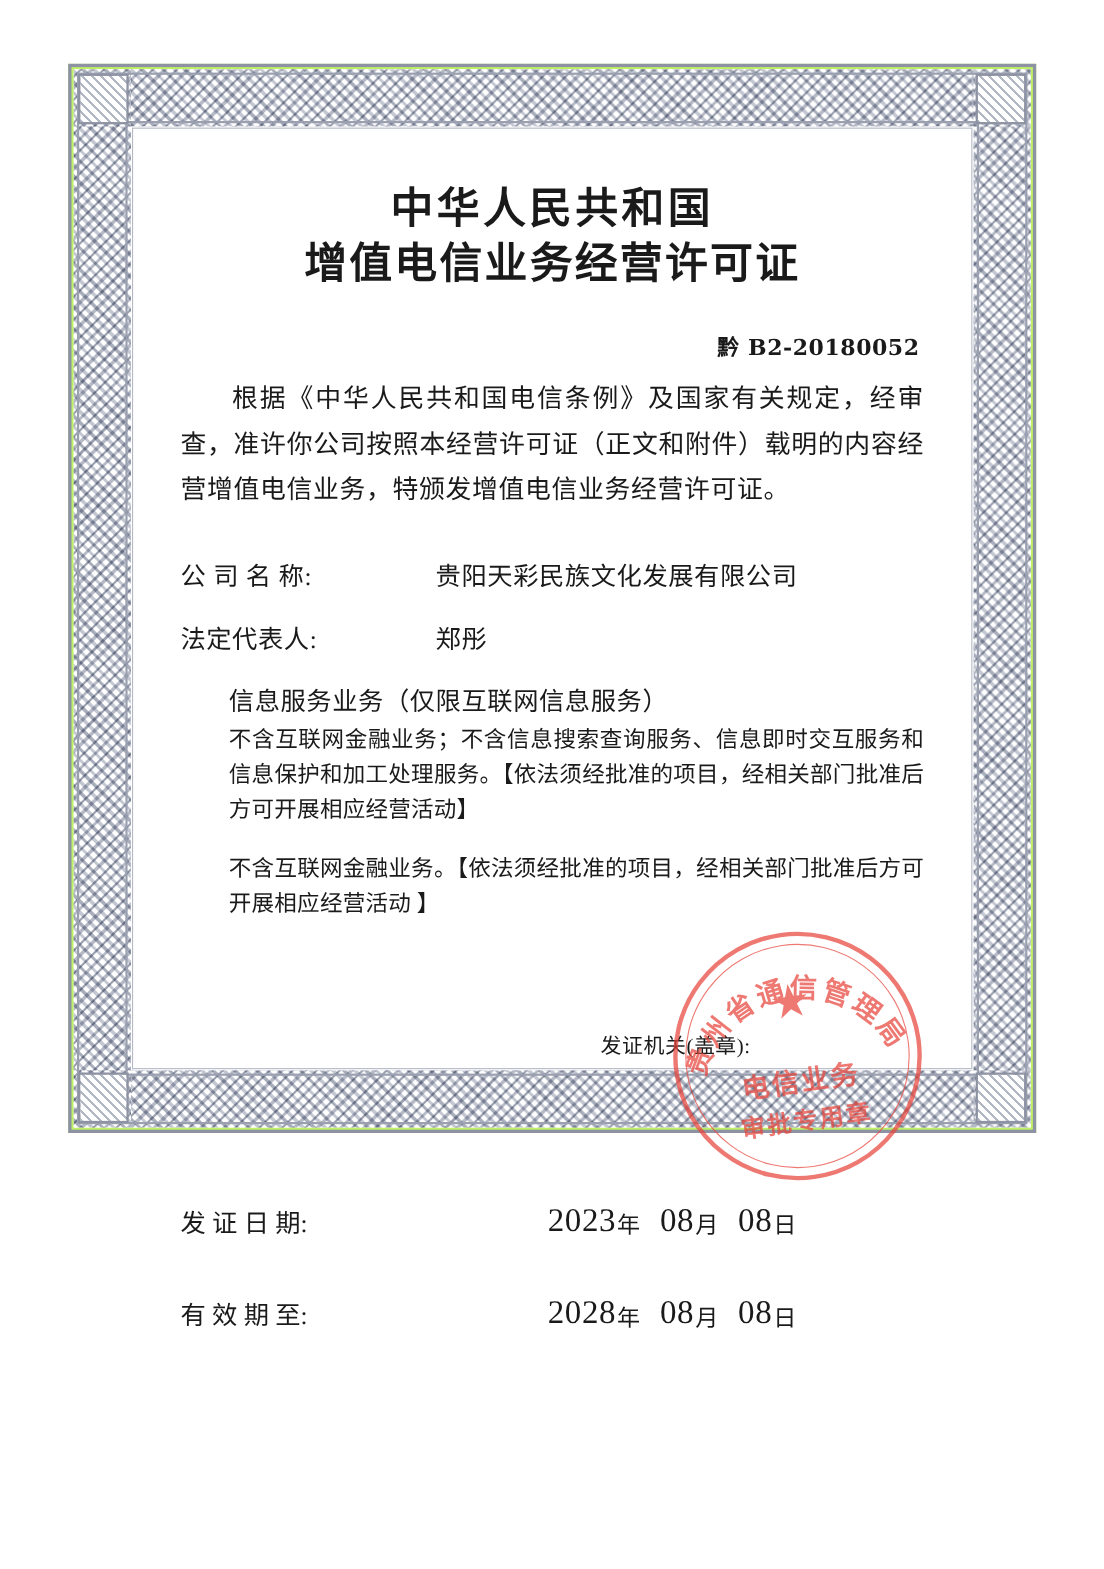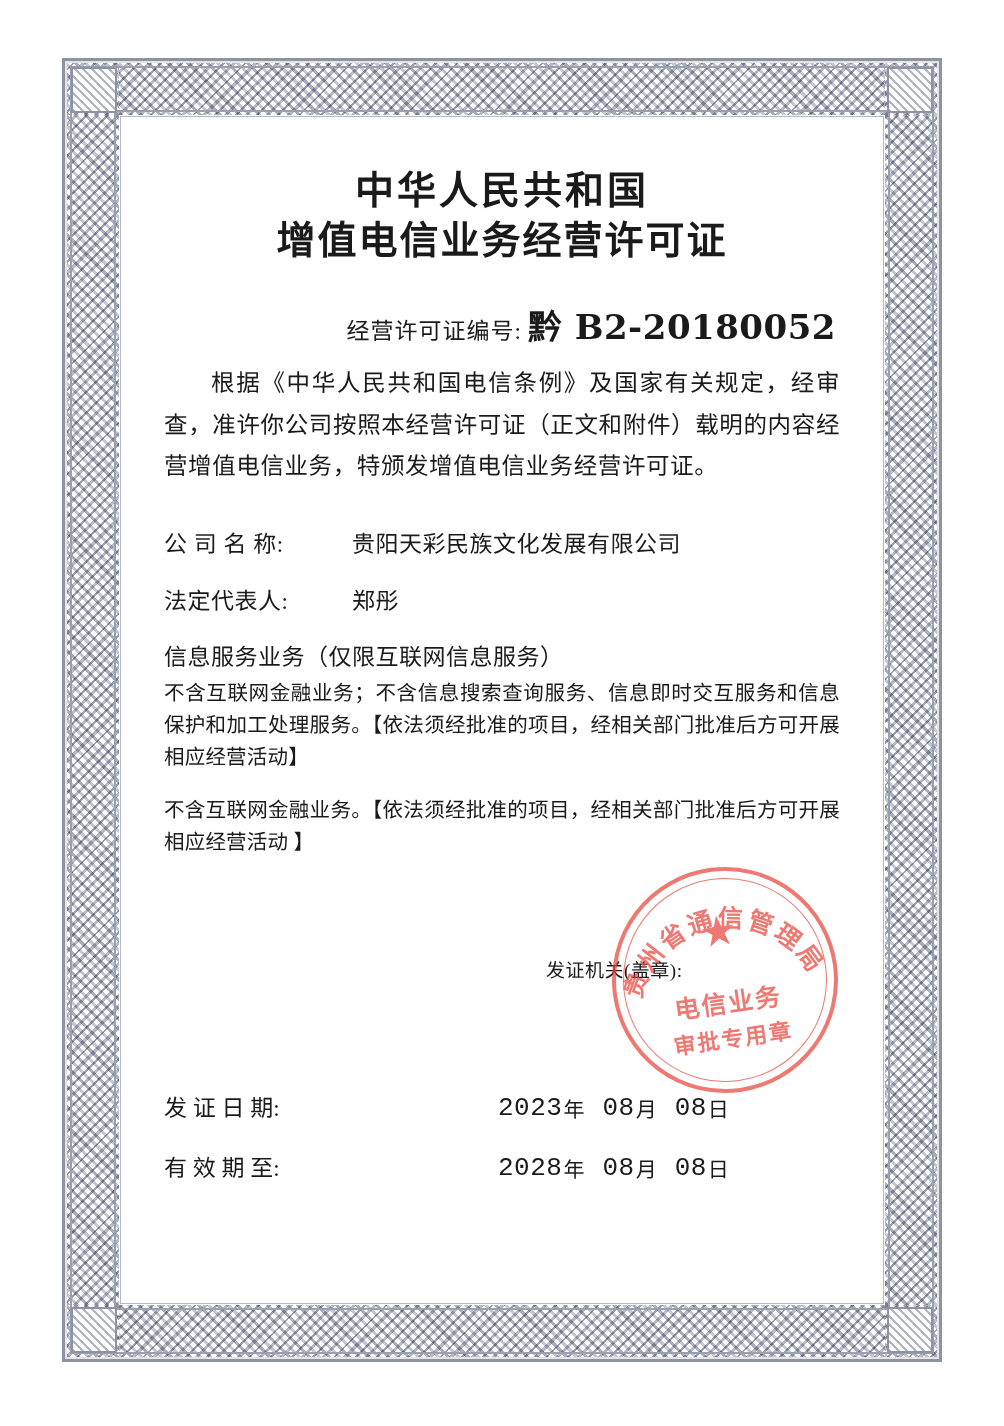--- a/index.html
+++ b/index.html
@@ -15,23 +15,23 @@
     position: relative;
     overflow: hidden;
   }
 
   
   .certificate {
     position: absolute;
     left: 62px;
     top: 58px;
     width: 880px;
-    height: 1304px;
-    box-sizing: border-box;
-    background: #e5e5e5;
+    height: 972px;
+    box-sizing: border-box;
+    background: #bef264;
   }
 
   
   .border-outer {
     position: absolute;
     inset: 0;
     border: 3px solid #8d93a3;
     box-sizing: border-box;
   }
   .border-pattern {
@@ -128,21 +128,21 @@
     justify-content: flex-end;
     align-items: baseline;
     padding-right: 8px;
     margin-bottom: 14px;
   }
   .license-no-label {
     font-size: 23px;
     letter-spacing: 1px;
   }
   .license-no-value {
-    font-size: 34px;
+    font-size: 20px;
     font-weight: 700;
     letter-spacing: 0.5px;
     margin-left: 6px;
     font-family: "DejaVu Serif", "Liberation Serif", serif;
   }
 
   .body-paragraph {
     font-size: 23.5px;
     line-height: 1.78;
     text-align: justify;
@@ -170,20 +170,21 @@
   }
   .field-label .lab-line {
     display: block;
     white-space: nowrap;
   }
   .field-value {
     flex: 1 1 auto;
     font-size: 23px;
     line-height: 1.5;
     letter-spacing: 0.5px;
+    margin-left: 44px;
   }
 
   .scope-main {
     font-size: 23px;
     line-height: 1.45;
     margin-bottom: 2px;
   }
   .scope-detail {
     font-size: 20.5px;
     line-height: 1.58;
@@ -274,23 +275,24 @@
     align-items: flex-end;
     margin-bottom: 26px;
   }
   .date-label {
     width: 188px;
     flex: 0 0 188px;
     font-size: 23px;
   }
   .date-fill { flex: 0 0 146px; }
   .date-num {
-    font-size: 26px;
-    font-family: Liberation Mono, monospace;
-    letter-spacing: 0.5px;
+    font-size: 30px;
+    font-family: Liberation Serif, serif;
+    letter-spacing: 0.5px;
+    margin-top: 24px;
   }
   .date-unit {
     font-size: 21px;
     margin-left: 1px;
     margin-right: 18px;
   }
 </style>
 </head>
 <body>
 
@@ -308,21 +310,20 @@
   <div class="corner br"></div>
 
   <div class="content">
 
     <div class="title-block">
       <div class="title-line1">中华人民共和国</div>
       <div class="title-line2">增值电信业务经营许可证</div>
     </div>
 
     <div class="license-no-row">
-      <span class="license-no-label">经营许可证编号:</span>
       <span class="license-no-value">黔 B2-20180052</span>
     </div>
 
     <div class="body-paragraph">根据《中华人民共和国电信条例》及国家有关规定，经审查，准许你公司按照本经营许可证（正文和附件）载明的内容经营增值电信业务，特颁发增值电信业务经营许可证。</div>
 
     <div class="fields">
 
       <div class="field-row">
         <div class="field-label">公 司 名 称:</div>
         <div class="field-value">贵阳天彩民族文化发展有限公司</div>

